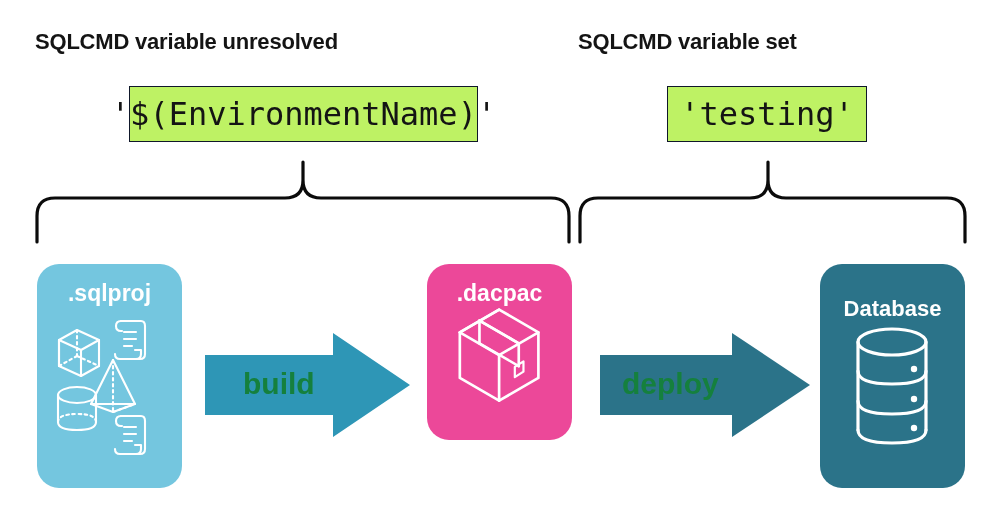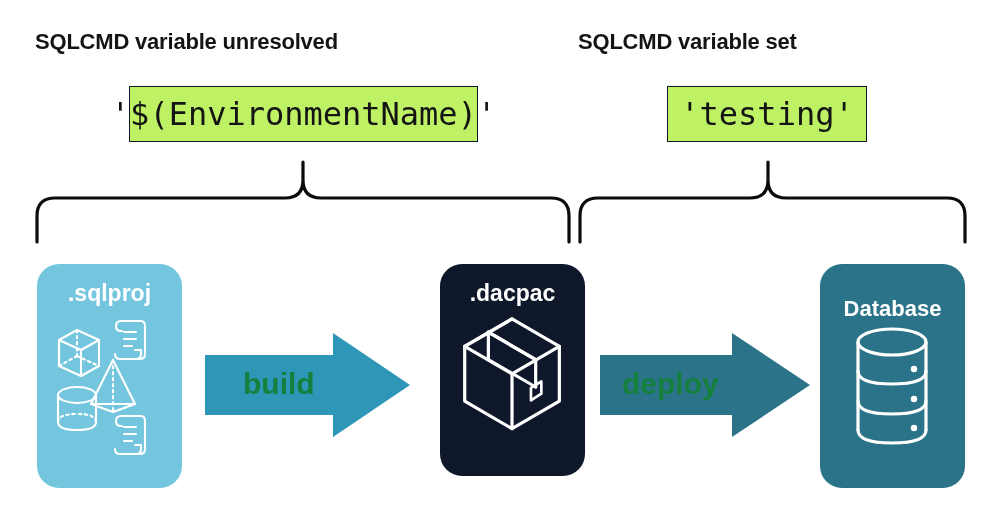--- a/index.html
+++ b/index.html
@@ -74,21 +74,21 @@
     right: 0;
     text-align: center;
     font-family: "Liberation Sans", sans-serif;
     font-weight: bold;
     font-size: 23px;
     line-height: 27px;
     color: #ffffff;
     white-space: nowrap;
   }
   #card-sqlproj  { left: 37px;  top: 264px; width: 145px; height: 224px; background: #74C6DF; }
-  #card-dacpac   { left: 440px; top: 264px; width: 145px; height: 212px; background: #0f172a; }
+  #card-dacpac   { left: 427px; top: 264px; width: 145px; height: 176px; background: #ec4899; }
   #card-database { left: 820px; top: 264px; width: 145px; height: 224px; background: #2B7389; }
 
   #card-sqlproj  .card-label { top: 16px; }
   #card-dacpac   .card-label { top: 16px; }
   #card-database .card-label { top: 31px; font-size: 22px; }
 
   .card-art {
     position: absolute;
     left: 0;
     top: 0;

